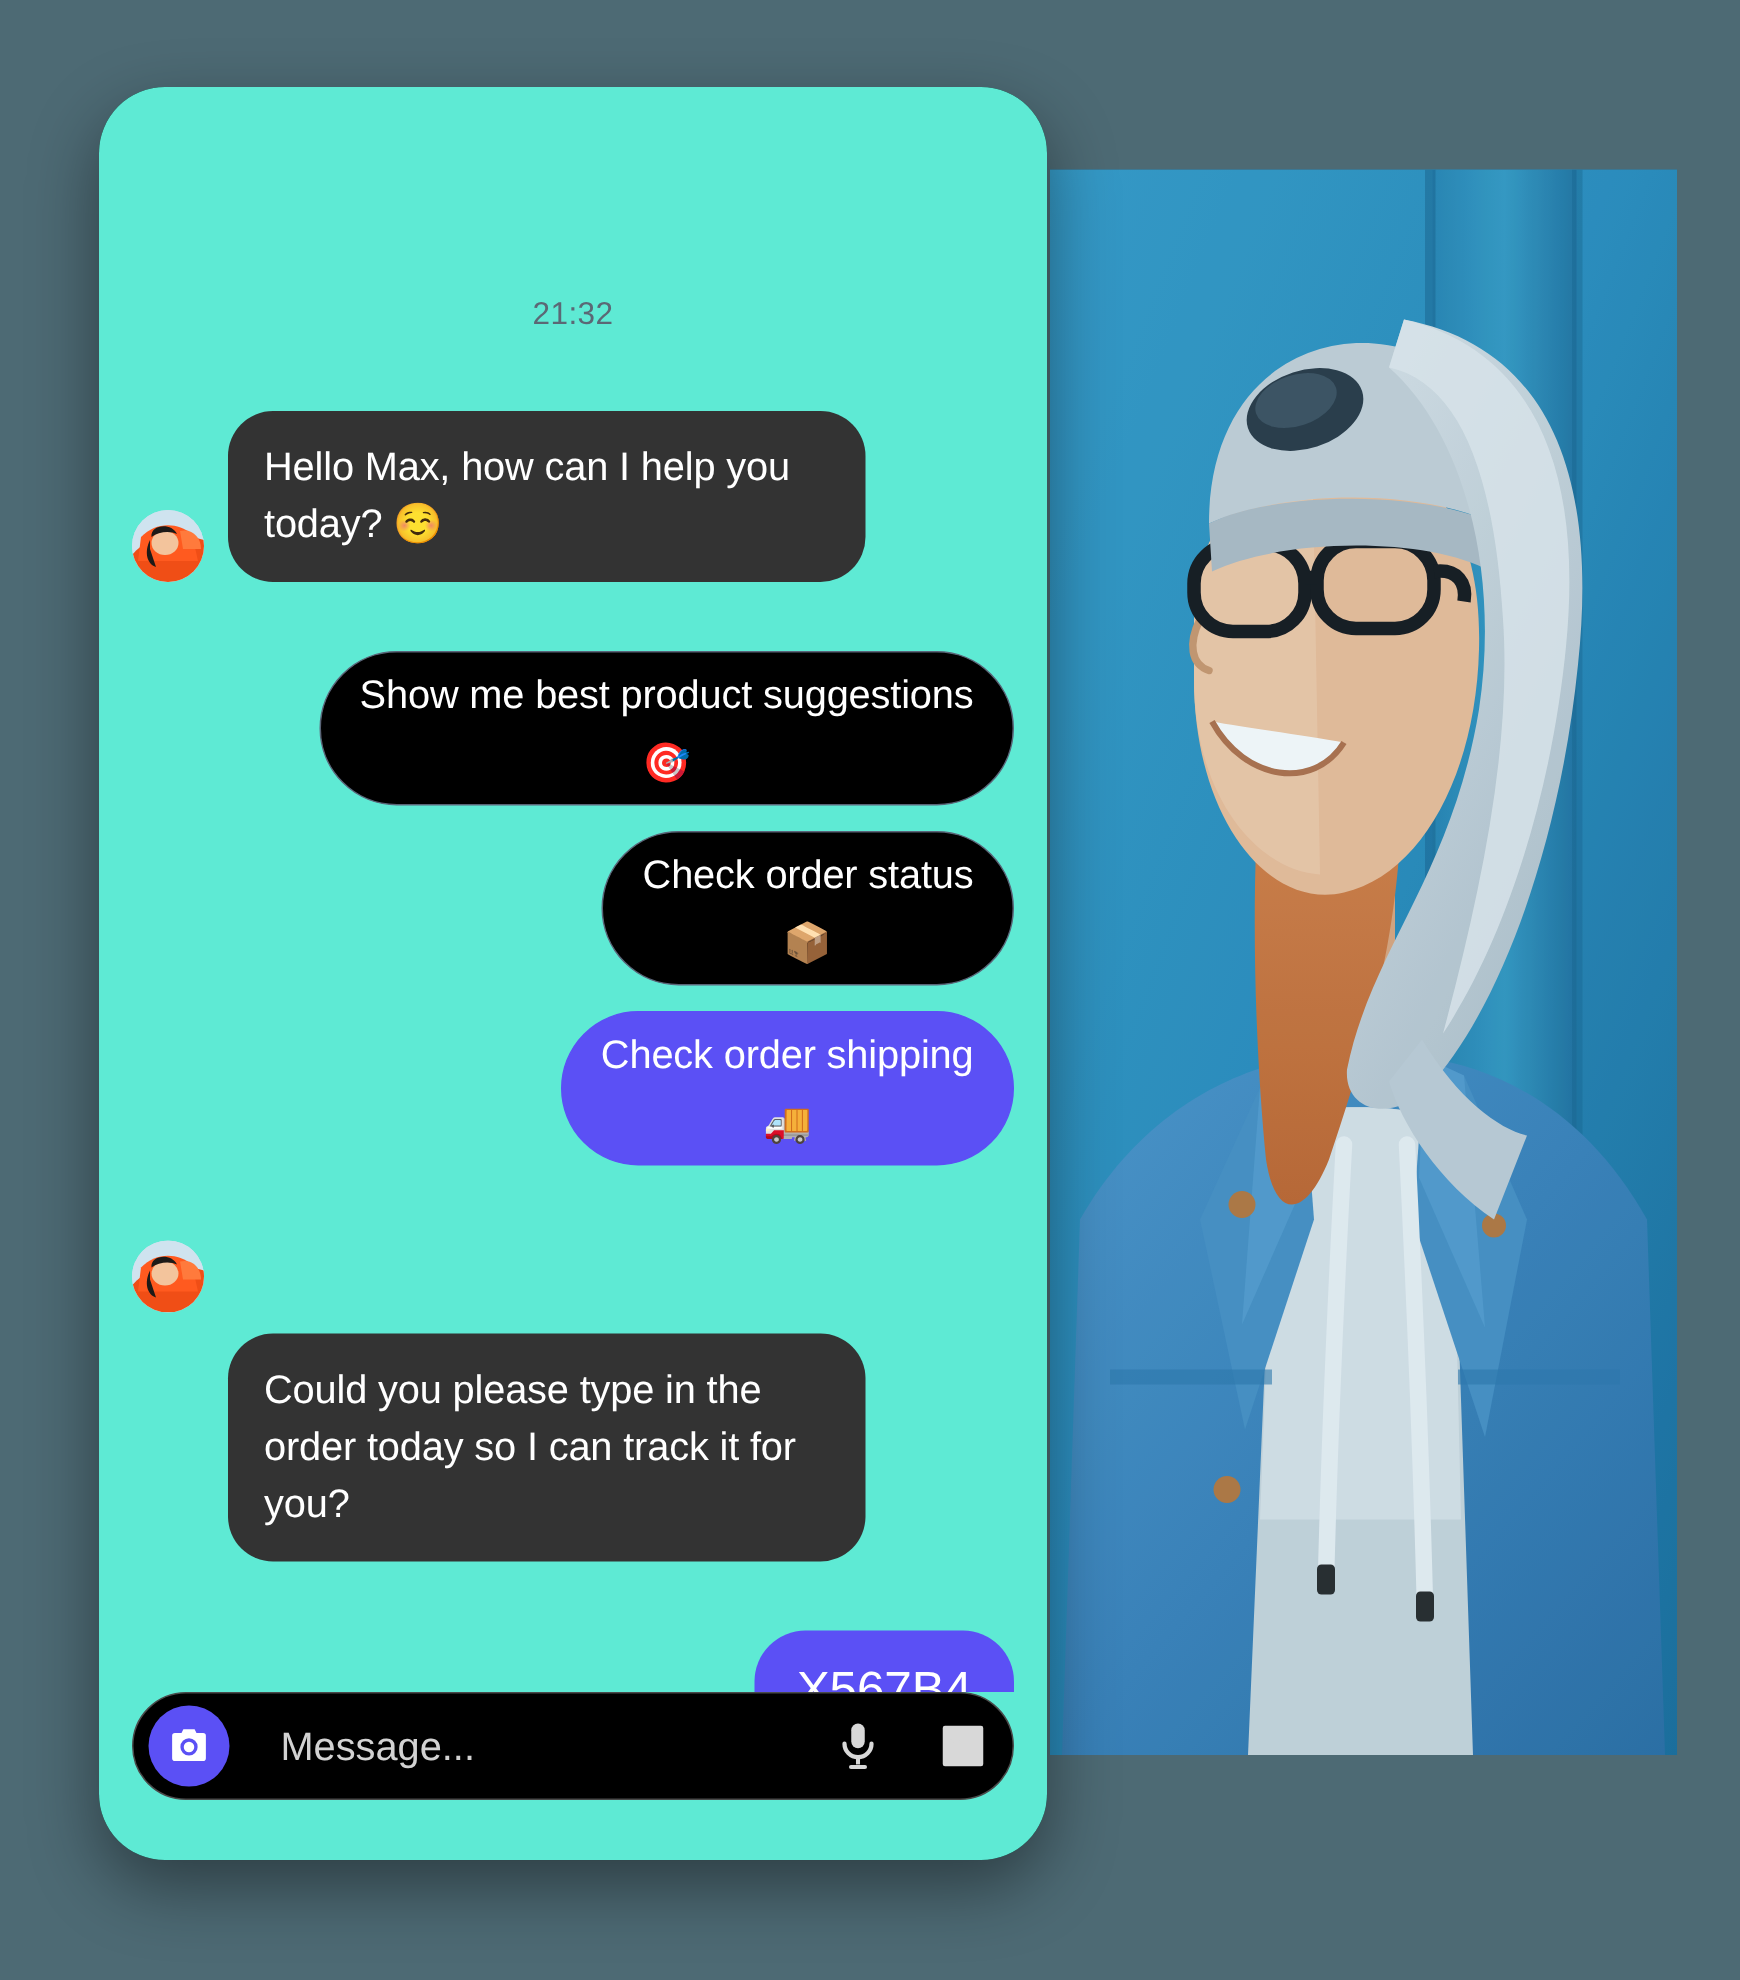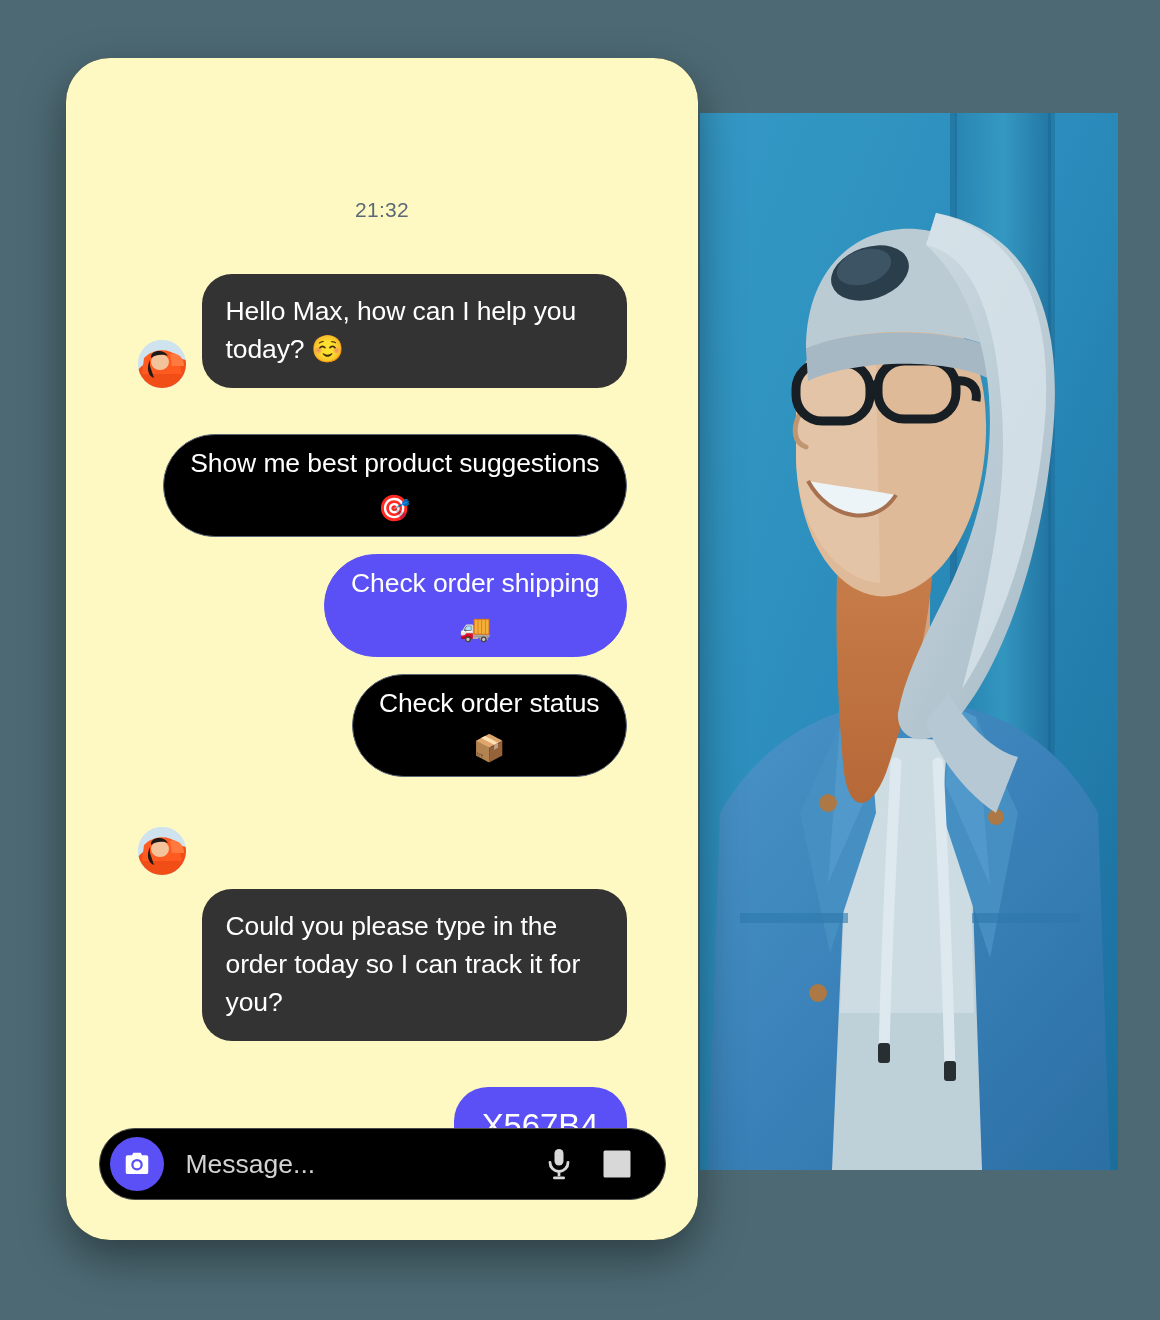--- a/index.html
+++ b/index.html
@@ -34,24 +34,23 @@
     width:632px; height:1182px;
     background:#000;
     border-radius:44px;
     overflow:hidden;
     box-shadow:0 18px 46px rgba(0,0,0,.42);
   }
 
   .screen {
     position:absolute;
     inset:0;
-    background:#fef9c3;
+    background:#5eead4;
     display:flex;
     flex-direction:column;
-    align-items:center;
   }
 
   
   .timestamp {
     margin-top:140px;
     text-align:center;
     color:#5b6875;
     font-size:21px;
     letter-spacing:.3px;
   }
@@ -130,21 +129,21 @@
     padding:0 22px 40px 22px;
   }
   .composer {
     display:flex;
     align-items:center;
     height:72px;
     border:1.5px solid #4a4a4a;
     border-radius:999px;
     padding:0 22px 0 10px;
     background:#000;
-    gap:0;
+    gap:12px;
   }
   .camera-btn {
     width:54px; height:54px;
     border-radius:50%;
     background:#5b50f5;
     display:flex; align-items:center; justify-content:center;
     flex:0 0 54px;
   }
   .camera-btn svg { width:30px; height:30px; }
 
@@ -294,27 +293,27 @@
           <div class="bubble">Hello Max, how can I help you today? ☺️</div>
         </div>
 
         <div class="gap-b"></div>
 
         <div class="quick-replies">
           <div class="chip">
             <span>Show me best product suggestions</span>
             <span class="emoji">🎯</span>
           </div>
+          <div class="chip">
+            <span>Check order status</span>
+            <span class="emoji">📦</span>
+          </div>
           <div class="chip filled">
             <span>Check order shipping</span>
             <span class="emoji">🚚</span>
-          </div>
-          <div class="chip">
-            <span>Check order status</span>
-            <span class="emoji">📦</span>
           </div>
         </div>
 
         <div class="gap-c"></div>
 
         <div class="row bot">
           <div class="avatar">
             <svg viewBox="0 0 48 48">
               <rect width="48" height="48" fill="#cfe3ef"></rect>
               <path d="M0 30 C 10 18, 26 14, 48 20 L48 48 L0 48 Z" fill="#f04e16"></path>

